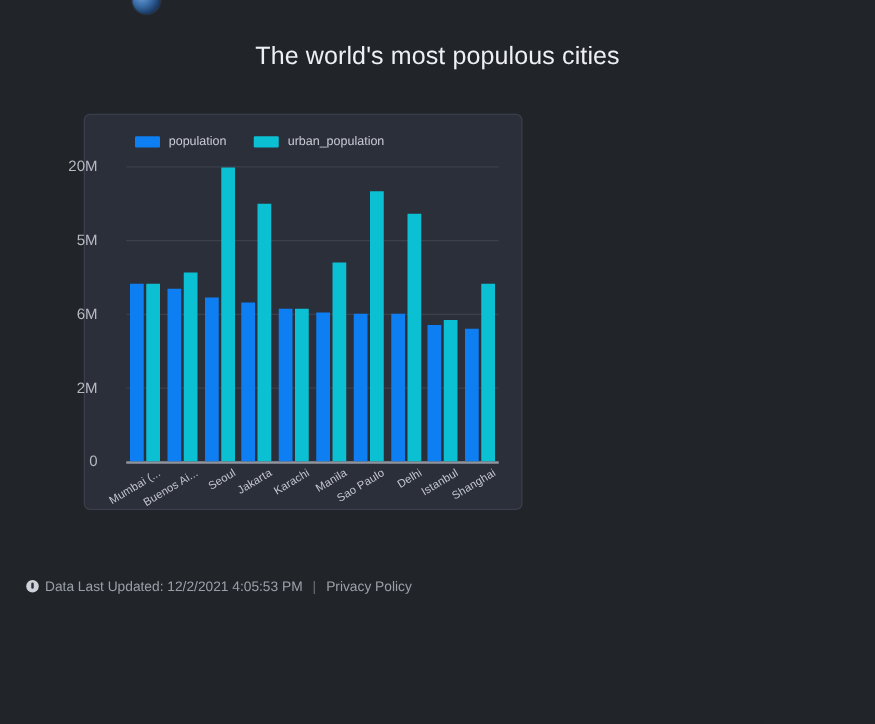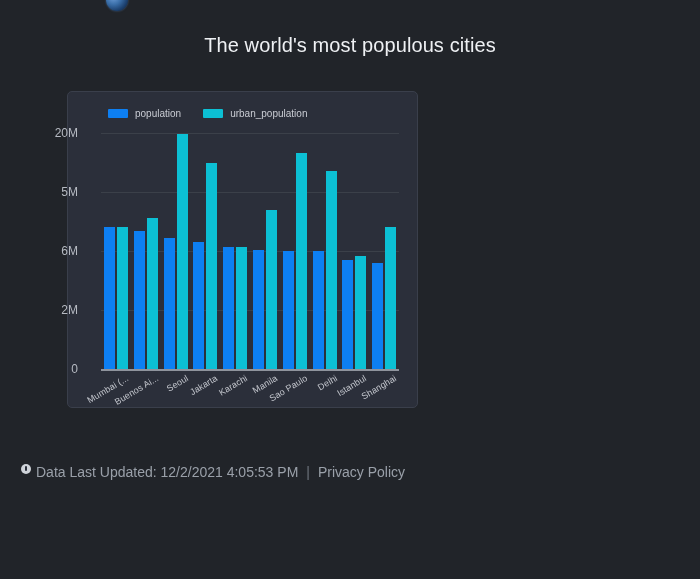--- a/index.html
+++ b/index.html
@@ -183,21 +183,21 @@
   }
 
   
   #footer {
     position: absolute;
     left: 21px;
     top: 464px;
     display: flex;
     align-items: flex-start;
     gap: 5px;
-    font-size: 14px;
+    font-size: 11px;
     color: #9aa0a9;
   }
   #footer-icon {
     width: 10px; height: 10px;
     border-radius: 50%;
     background: #cfd3d9;
     position: relative;
     flex: 0 0 10px;
   }
   #footer-icon::after {

